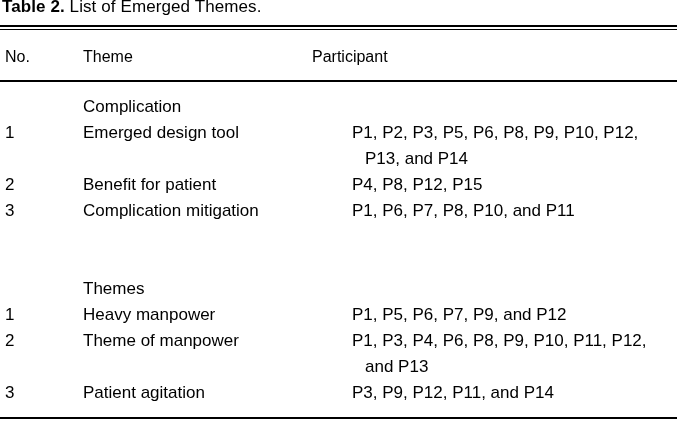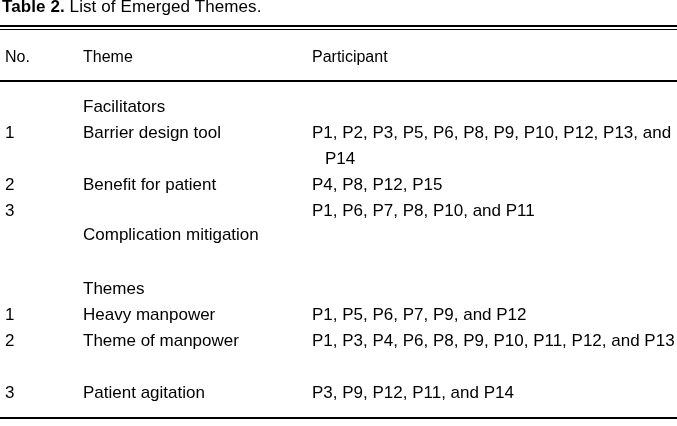--- a/index.html
+++ b/index.html
@@ -91,26 +91,26 @@
   .hdr .c-part {
     font-size: 16px;
     line-height: 26px;
   }
 
   
   .hang {
     display: block;
     padding-left: 13px;
     text-indent: -13px;
+    margin-left: 40px;
   }
   .hang-theme {
     display: block;
     padding-left: 14px;
     text-indent: -14px;
-    margin-top: 24px;
   }
   .grouprow .c-theme { font-size: 17px; }
   .nowrapcell { white-space: nowrap; }
 </style>
 </head>
 <body>
 
 <div id="page">
 
   <div class="caption">
@@ -126,27 +126,27 @@
   <div class="tbl">
 
     <div class="trow hdr" style="top:44px;">
       <div class="c-no">No.</div>
       <div class="c-theme">Theme</div>
       <div class="c-part">Participant</div>
     </div>
 
     <div class="trow grouprow" style="top:94px;">
       <div class="c-no"></div>
-      <div class="c-theme">Facilitators</div>
+      <div class="c-theme">Complication</div>
       <div class="c-part"></div>
     </div>
 
     <div class="trow" style="top:120px;">
       <div class="c-no">1</div>
-      <div class="c-theme nowrapcell">Barrier design tool</div>
+      <div class="c-theme nowrapcell">Emerged design tool</div>
       <div class="c-part">
           <span class="hang">P1, P2, P3, P5, P6, P8, P9, P10, P12, P13, and P14</span>
         </div>
     </div>
 
     <div class="trow" style="top:172px;">
       <div class="c-no">2</div>
       <div class="c-theme nowrapcell">Benefit for patient</div>
       <div class="c-part">
           <span class="hang">P4, P8, P12, P15</span>

